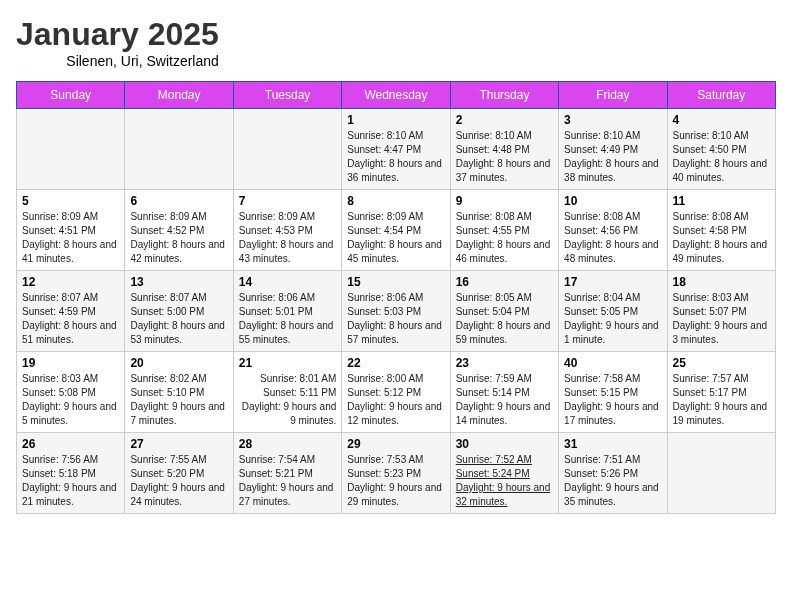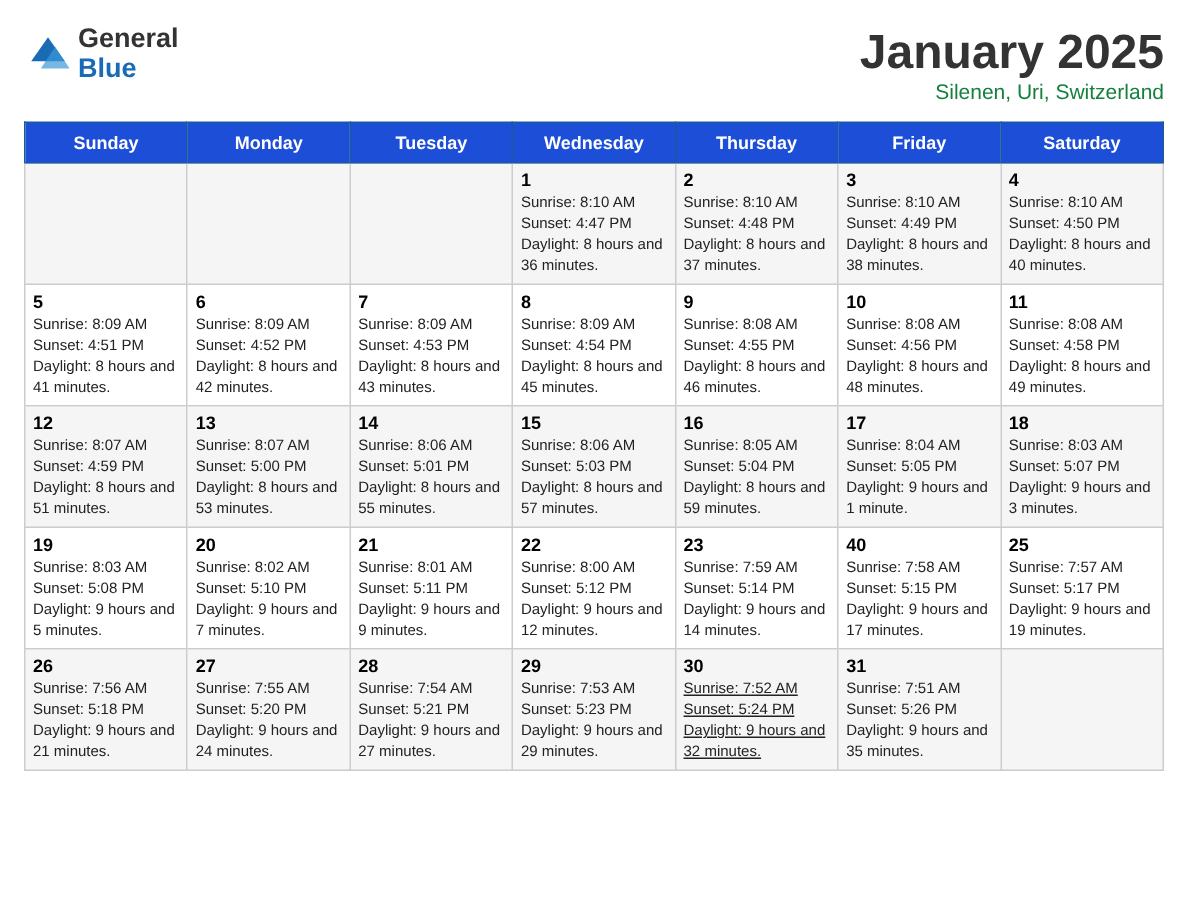--- a/index.html
+++ b/index.html
@@ -43,34 +43,34 @@
     .title-block {
       text-align: right;
     }
     .calendar-title {
       font-size: 32px;
       font-weight: bold;
       color: #333;
     }
     .calendar-subtitle {
       font-size: 14px;
-      color: #15803d;
+      color: #000000;
     }
     table {
       width: 100%;
       border-collapse: collapse;
       font-size: 10.5px;
     }
     thead tr th {
-      background-color: #1d4ed8;
+      background-color: #d946ef;
       color: #fff;
       padding: 6px 20px;
       text-align: center;
       font-size: 12px;
-      font-weight: bold;
+      font-weight: normal;
       border: 1px solid #1a5a9a;
     }
     tbody tr td {
       border: 1px solid #ccc;
       vertical-align: top;
       padding: 4px 5px;
       height: 80px;
       width: 108px;
     }
     tbody tr:nth-child(odd) td {
@@ -91,30 +91,20 @@
       line-height: 1.4;
     }
     .empty-cell {
       background-color: #f5f5f5;
     }
   </style>
 </head>
 <body>
 
 <div class="header">
-  <div class="logo">
-    <svg class="logo-icon" viewBox="0 0 40 40">
-      <polygon points="20,6 34,26 6,26" fill="#1a6bb5"></polygon>
-      <polygon points="26,14 38,32 14,32" fill="#3a9ad9" opacity="0.7"></polygon>
-    </svg>
-    <div class="logo-text">
-      <span class="logo-general">General</span>
-      <span class="logo-blue">Blue</span>
-    </div>
-  </div>
   <div class="title-block">
     <div class="calendar-title">January 2025</div>
     <div class="calendar-subtitle">Silenen, Uri, Switzerland</div>
   </div>
 </div>
 
 <table>
   <thead>
     <tr>
     <th>Sunday</th>
@@ -252,21 +242,21 @@
 Daylight: 9 hours and 5 minutes.</div>
         </td>
         <td>
           <span class="day-number">20</span>
           <div class="day-info" style="white-space: pre-line;">Sunrise: 8:02 AM
 Sunset: 5:10 PM
 Daylight: 9 hours and 7 minutes.</div>
         </td>
         <td>
           <span class="day-number">21</span>
-          <div class="day-info" style="white-space: pre-line;">Sunrise: 8:01 AM
+          <div class="day-info" style="white-space: pre-line; text-align: right;">Sunrise: 8:01 AM
 Sunset: 5:11 PM
 Daylight: 9 hours and 9 minutes.</div>
         </td>
         <td>
           <span class="day-number">22</span>
           <div class="day-info" style="white-space: pre-line;">Sunrise: 8:00 AM
 Sunset: 5:12 PM
 Daylight: 9 hours and 12 minutes.</div>
         </td>
         <td>

